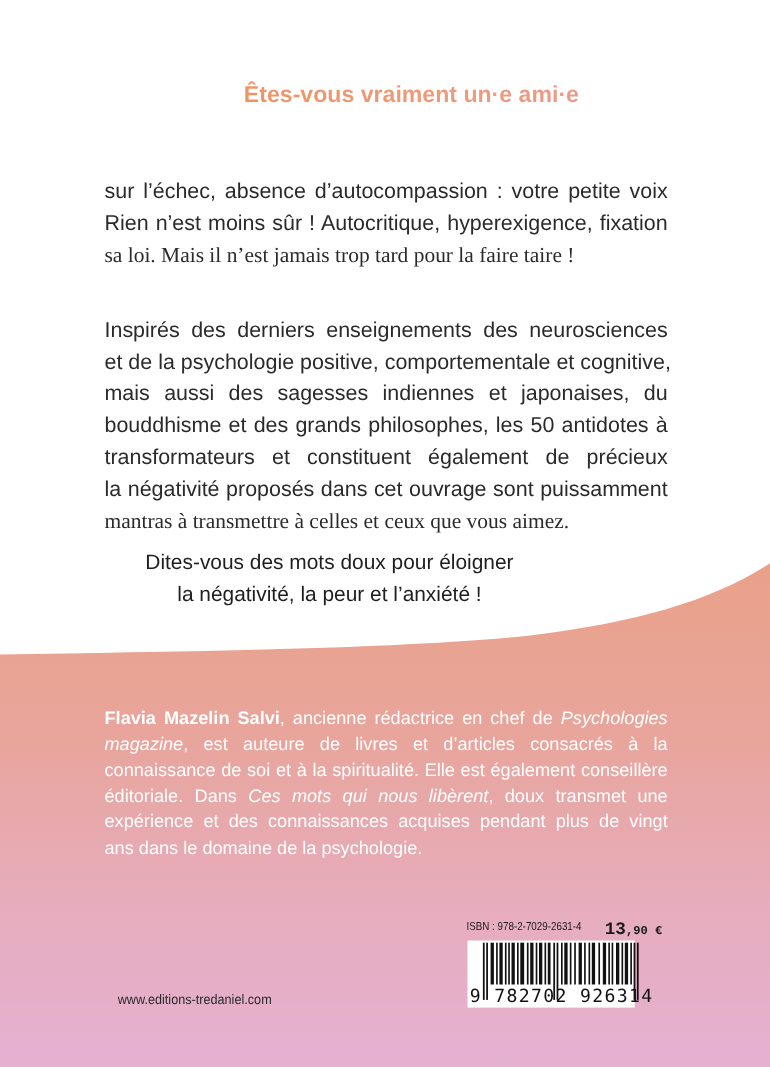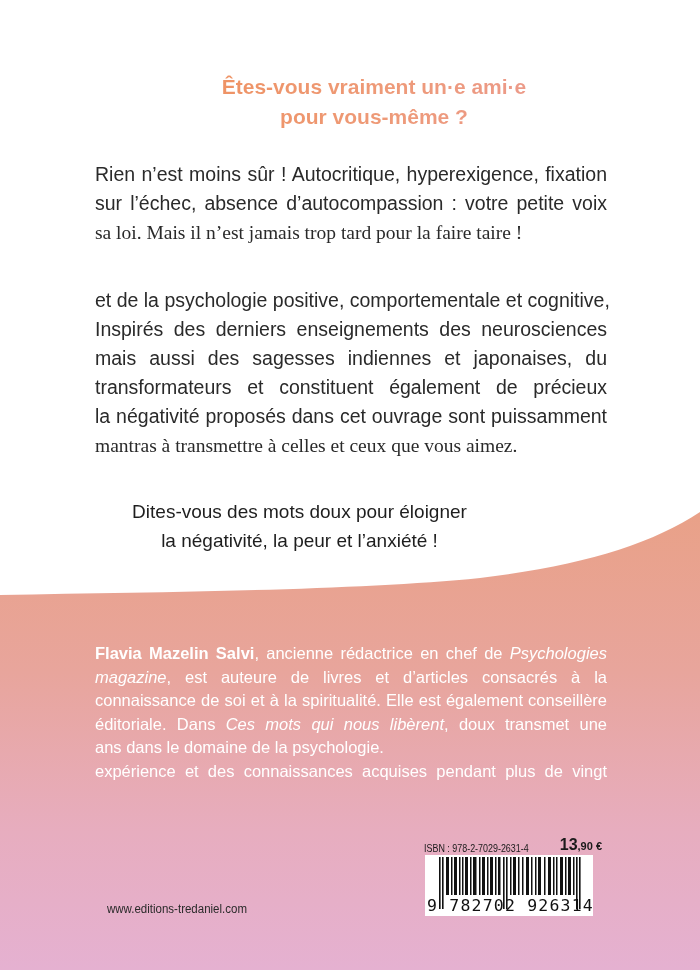--- a/index.html
+++ b/index.html
@@ -41,35 +41,35 @@
       position: absolute; left: 95px; top: 642px; width: 512px;
       font-family: "Liberation Sans", sans-serif;
       font-size: 16.5px; line-height: 23.5px; color: #ffffff;
     }
     .bio .ln { display: block; white-space: nowrap; text-align: justify; text-align-last: justify; }
     .bio .ln.last { text-align-last: left; }
     .bio b { font-weight: bold; }
     .bio i { }
     .isbn-row {
       position: absolute; left: 424px; top: 836px; width: 190px;
-      display: flex; align-items: flex-end; justify-content: space-between;
+      display: flex; align-items: flex-start; justify-content: space-between;
       color: #1a1a1a;
     }
     .isbn {
       font-family: "Liberation Sans", sans-serif; font-size: 10.5px;
       transform: scaleX(0.85); transform-origin: left;
       white-space: nowrap;
     }
     .price {
-      font-family: Liberation Sans, sans-serif; font-weight: bold; font-size: 16px;
+      font-family: Liberation Mono, monospace; font-weight: bold; font-size: 16px;
       white-space: nowrap; margin-right: 12px;
     }
     .price .cents { font-size: 11px; }
     .barcode-box {
-      position: absolute; left: 425px; top: 855px; width: 168px; height: 61px;
+      position: absolute; left: 425px; top: 855px; width: 152px; height: 61px;
       background: #ffffff;
     }
     .barcode-svg { position: absolute; left: 0; top: 0; }
     .barcode-digits {
       position: absolute; left: 2px; top: 41px; width: 164px;
       font-family: "DejaVu Sans Mono", monospace; font-size: 16.5px;
       letter-spacing: 1.2px; color: #111; white-space: nowrap;
     }
     .website {
       position: absolute; left: 107px; top: 902px;
@@ -88,50 +88,50 @@
       <stop offset="0.35" stop-color="#e8a59c"></stop>
       <stop offset="0.7" stop-color="#e7adbf"></stop>
       <stop offset="1" stop-color="#e5b1d1"></stop>
     </linearGradient>
   </defs>
   <path d="M0,595 C180,592 360,590 480,578 C580,566 650,545 700,512 L700,970 L0,970 Z" fill="url(#wavegrad)"></path>
 </svg>
 
 <div class="title">
   <span>Êtes-vous vraiment un·e ami·e</span>
-  <span>pour vous-même ?</span>
 </div>
 
 <div class="body-text p1">
+  <span class="ln">sur l’échec, absence d’autocompassion : votre petite voix</span>
   <span class="ln">Rien n’est moins sûr ! Autocritique, hyperexigence, fixation</span>
-  <span class="ln">sur l’échec, absence d’autocompassion : votre petite voix</span>
   <span class="ln last">sa loi. Mais il n’est jamais trop tard pour la faire taire !</span>
 </div>
 
 <div class="body-text p2">
+  <span class="ln">Inspirés des derniers enseignements des neurosciences</span>
   <span class="ln">et de la psychologie positive, comportementale et cognitive,</span>
-  <span class="ln">Inspirés des derniers enseignements des neurosciences</span>
   <span class="ln">mais aussi des sagesses indiennes et japonaises, du</span>
+  <span class="ln">bouddhisme et des grands philosophes, les 50 antidotes à</span>
   <span class="ln">transformateurs et constituent également de précieux</span>
   <span class="ln">la négativité proposés dans cet ouvrage sont puissamment</span>
   <span class="ln last">mantras à transmettre à celles et ceux que vous aimez.</span>
 </div>
 
 <div class="tagline">
   <span>Dites-vous des mots doux pour éloigner</span>
   <span>la négativité, la peur et l’anxiété !</span>
 </div>
 
 <div class="bio">
   <span class="ln"><b>Flavia Mazelin Salvi</b><span>, ancienne rédactrice en chef de </span><i>Psychologies</i></span>
   <span class="ln"><i>magazine</i><span>, est auteure de livres et d’articles consacrés à la</span></span>
   <span class="ln">connaissance de soi et à la spiritualité. Elle est également conseillère</span>
   <span class="ln"><span>éditoriale. Dans </span><i>Ces mots qui nous libèrent</i><span>, doux transmet une</span></span>
+  <span class="ln">expérience et des connaissances acquises pendant plus de vingt</span>
   <span class="ln last">ans dans le domaine de la psychologie.</span>
-  <span class="ln">expérience et des connaissances acquises pendant plus de vingt</span>
 </div>
 
 <div class="isbn-row">
   <span class="isbn">ISBN : 978-2-7029-2631-4</span>
   <span class="price"><span>13</span><span class="cents">,90 €</span></span>
 </div>
 
 <div class="barcode-box">
   <svg class="barcode-svg" width="168" height="61" viewBox="0 0 168 61">
     <g fill="#111">

